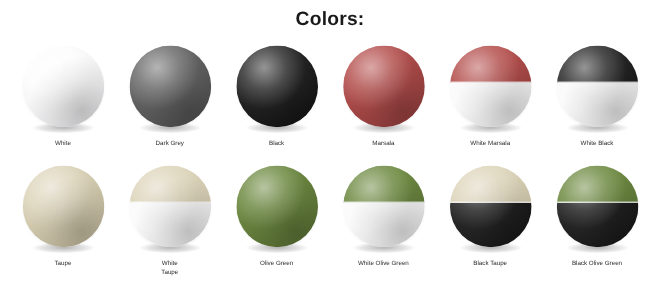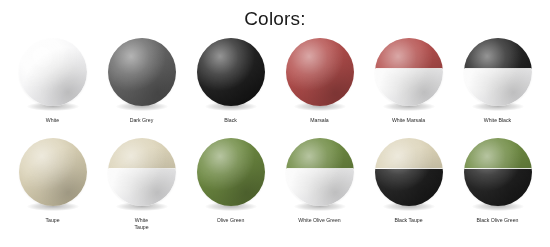--- a/index.html
+++ b/index.html
@@ -22,22 +22,22 @@
     background: #ffffff;
   }
 
   
   #title {
     position: absolute;
     top: 8px;
     left: 0;
     width: 550px;
     text-align: center;
-    font-size: 19px;
-    font-weight: 400;
+    font-size: 16px;
+    font-weight: 700;
     color: #1a1a1a;
     letter-spacing: 0.2px;
   }
 
   
   #grid {
     position: absolute;
     top: 38px;
     left: 8px;
     width: 534px;

